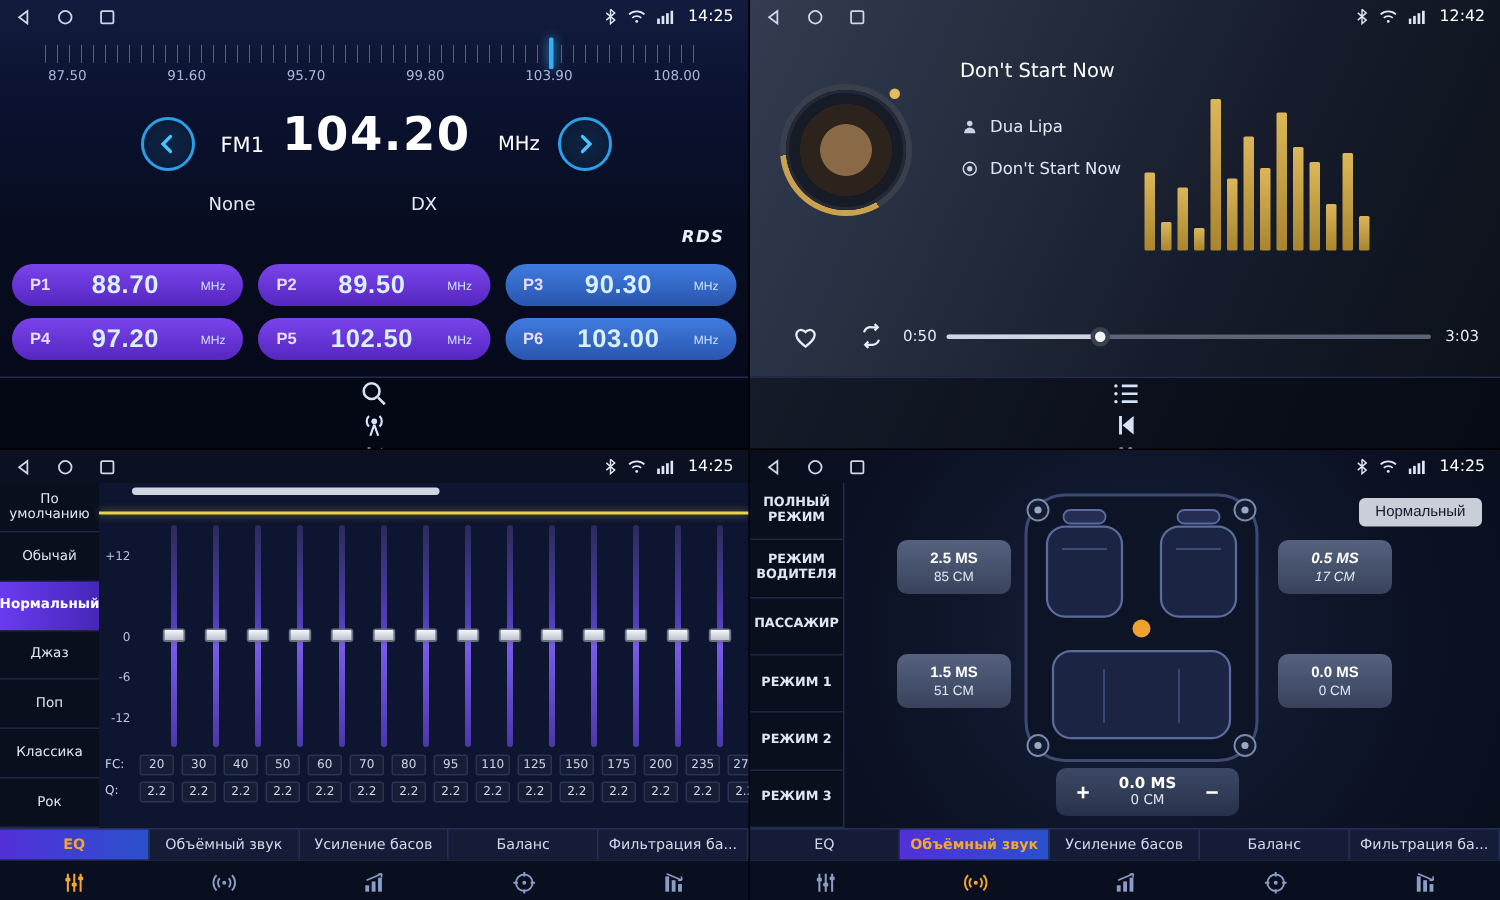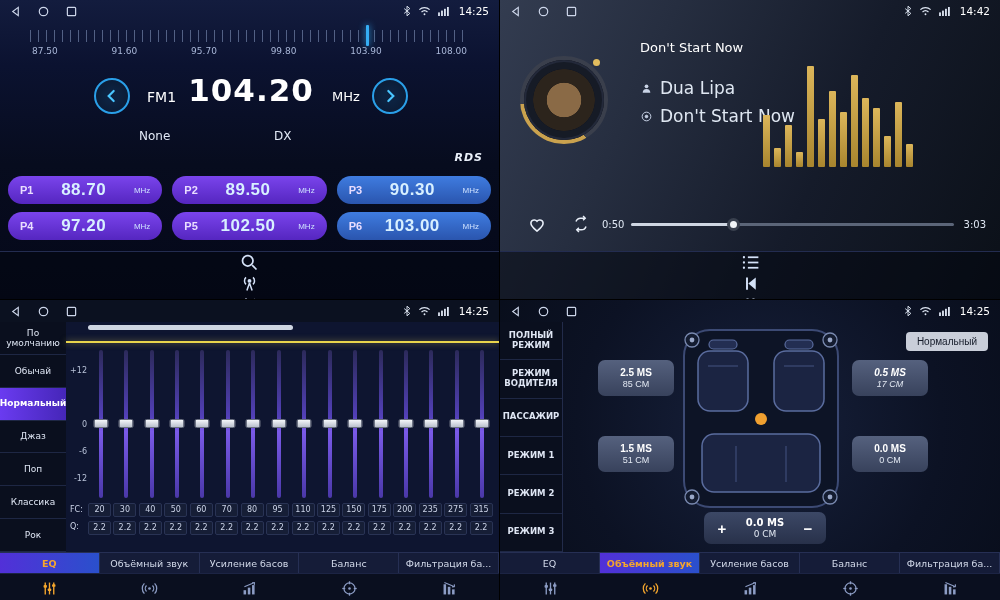--- a/index.html
+++ b/index.html
@@ -44,21 +44,21 @@
   .toolbar{position:absolute;left:0;right:0;bottom:0;height:47px;border-top:1px solid #232c50;background:rgba(4,7,16,.55);display:flex;align-items:center;justify-content:space-around;color:#d5e2f8;flex-direction:column;}
   .tbtn{background:none;border:none;color:inherit;display:flex;align-items:center;justify-content:center;padding:0;cursor:pointer;}
   .tbtn svg{width:21px;height:21px;display:block;}
   .band-text{font-size:14px;font-weight:bold;letter-spacing:1px;color:#fff;}
 
   
   .vinyl{position:absolute;left:20px;top:56px;width:88px;height:88px;border-radius:50%;background:conic-gradient(from 150deg,#caa24e 0 115deg,#3a3f4c 115deg 360deg);display:flex;align-items:center;justify-content:center;}
   .vinyl-inner{width:80px;height:80px;border-radius:50%;background:radial-gradient(circle,#8a6a46 0 30%,#2c241c 31% 54%,#14161e 55%);box-shadow:inset 0 0 0 2px #23293a,inset 0 0 0 9px #161b26;}
   .vinyl-dot{position:absolute;width:7px;height:7px;border-radius:50%;background:#e2bc5e;right:8px;top:3px;}
   .pl-title{position:absolute;left:140px;top:40px;font-size:13px;color:#fff;}
-  .pl-row{position:absolute;left:140px;display:flex;gap:7px;align-items:center;font-size:17px;color:#dfe7f2;}
+  .pl-row{position:absolute;left:140px;display:flex;gap:7px;align-items:center;font-size:11px;color:#dfe7f2;}
   .pl-artist{top:78px;} .pl-track{top:106px;}
   .pl-row svg{width:13px;height:13px;color:#c9d3e6;}
   .visualizer{position:absolute;left:263px;top:62px;width:152px;height:105px;display:flex;align-items:flex-end;gap:4px;}
   .vbar{width:7px;background:linear-gradient(180deg,#dcb65a,#a8852e);border-radius:1px;}
   .icon-btn{position:absolute;background:none;border:none;padding:0;color:#e8eef8;cursor:pointer;}
   .icon-btn svg{width:20px;height:20px;display:block;}
   .heart-btn{left:27px;top:214px;} .repeat-btn{left:71px;top:214px;}
   .elapsed{position:absolute;left:102px;top:219px;font-size:10px;color:#e0e8f4;}
   .duration{position:absolute;right:14px;top:219px;font-size:10px;color:#e0e8f4;}
   .progress{position:absolute;left:131px;right:46px;top:223px;height:3px;background:#5b6578;border-radius:2px;cursor:pointer;}
@@ -69,21 +69,21 @@
   .side{position:absolute;left:0;top:22px;bottom:48px;width:66px;background:#0a0f1e;border-right:1px solid #222b4a;display:flex;flex-direction:column;}
   .side-item{flex:1;display:flex;align-items:center;justify-content:center;text-align:center;font-size:9px;color:#dfe6f4;border-bottom:1px solid #1e2744;padding:1px 2px;line-height:1.15;cursor:pointer;}
   .side-item.active{background:linear-gradient(90deg,#6a3bf0,#4526b8);color:#fff;font-weight:bold;}
   .eq-main{position:absolute;left:66px;right:0;top:22px;bottom:48px;background:#0e1530;}
   .eq-scroll{position:absolute;top:3px;left:22px;width:205px;height:5px;background:#cfd6e2;border-radius:3px;}
   .eq-curve{position:absolute;top:19px;left:0;right:0;height:2px;background:#e8d44c;box-shadow:0 0 6px rgba(232,212,76,.55);}
   .eq-scale{position:absolute;left:3px;top:0;bottom:0;width:18px;font-size:8px;color:#b8c2d8;}
   .eq-scale span{position:absolute;left:0;width:18px;text-align:right;}
   .sc0{top:44px;} .sc1{top:98px;} .sc2{top:125px;} .sc3{top:152px;}
   .eq-bands{position:absolute;left:22px;right:4px;top:26px;bottom:2px;display:flex;}
-  .band{flex:1;display:flex;flex-direction:column;align-items:flex-start;min-width:0;}
+  .band{flex:1;display:flex;flex-direction:column;align-items:flex-end;min-width:0;margin-left:28px;}
   .slider{position:relative;width:100%;height:152px;cursor:pointer;}
   .slider::before{content:'';position:absolute;left:50%;transform:translateX(-50%);top:2px;bottom:2px;width:4px;border-radius:2px;background:linear-gradient(180deg,#2c2a5a 0%,#5240b8 45%,#7a5ae8 55%,#4a38a8 100%);}
   .knob{position:absolute;left:50%;transform:translateX(-50%);top:calc(50% - 5px);width:15px;height:9px;background:linear-gradient(180deg,#f4f6fa,#b9c0cc);border:1px solid #6a7080;border-radius:2px;box-sizing:border-box;}
   .fc-chip,.q-chip{margin-top:3px;font-size:8px;color:#ccd4e8;background:#161e36;border:1px solid #293354;border-radius:2px;min-width:19px;text-align:center;height:12px;line-height:12px;padding:0 1px;}
   .q-chip{margin-top:4px;}
   .row-label{position:absolute;left:4px;font-size:8px;color:#ccd4e8;text-align:center;}
   .fc-label{top:183px;} .q-lab{top:200px;}
 
   
   .tabbar{position:absolute;left:0;right:0;bottom:0;height:48px;z-index:6;}
@@ -300,21 +300,21 @@
             </svg>
           </span>
         <span>
             <svg width="11" height="9" viewBox="0 0 12 10" fill="currentColor">
               <rect x="0" y="6" width="2" height="4"></rect>
               <rect x="3.3" y="4" width="2" height="6"></rect>
               <rect x="6.6" y="2" width="2" height="8"></rect>
               <rect x="9.9" y="0" width="2" height="10"></rect>
             </svg>
           </span>
-        <span class="time">14:42</span>
+        <span class="time">12:42</span>
       </div>
     </div>
 
     <div class="vinyl">
       <div class="vinyl-inner"></div>
       <div class="vinyl-dot"></div>
     </div>
 
     <div class="pl-title">Don't Start Now</div>
     <div class="pl-row pl-artist">

